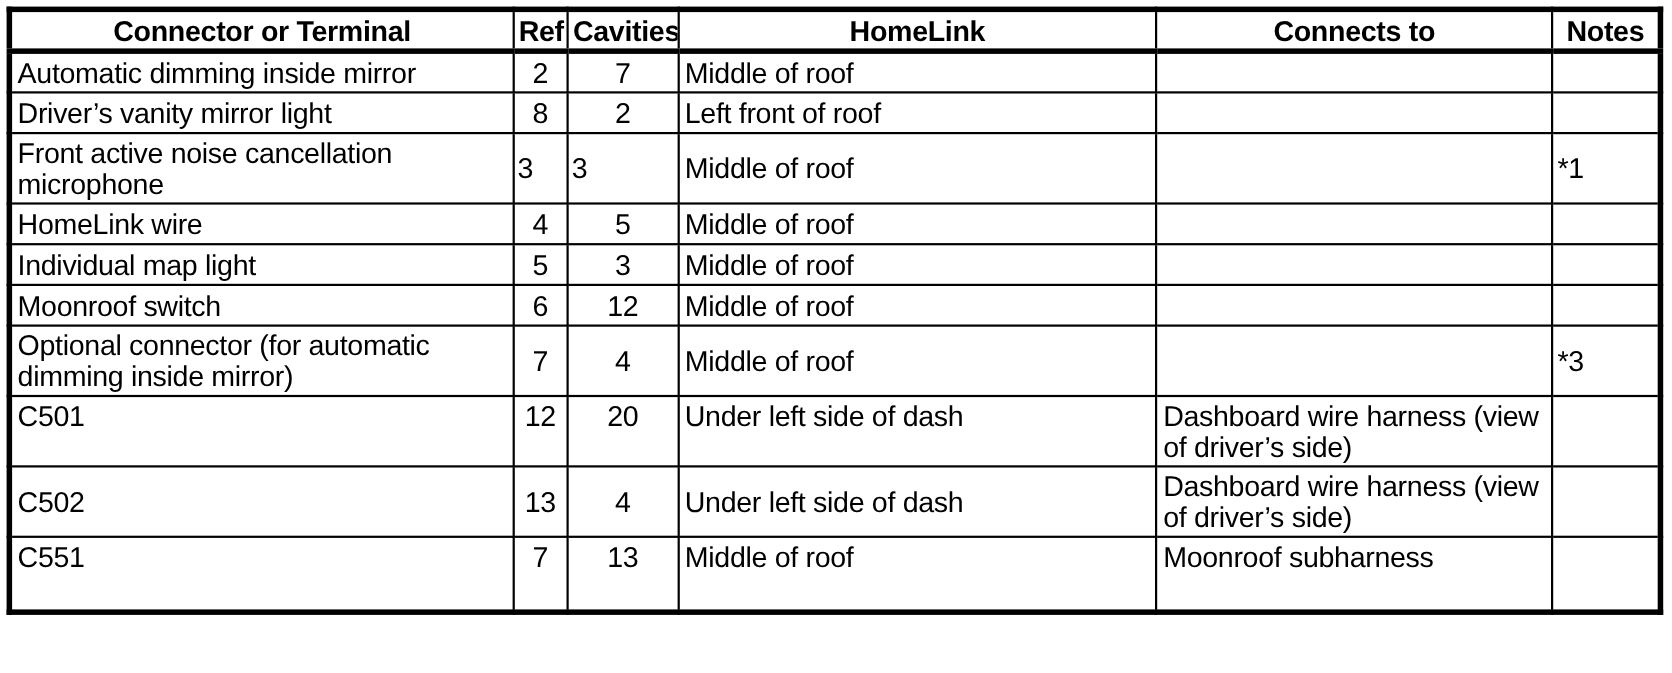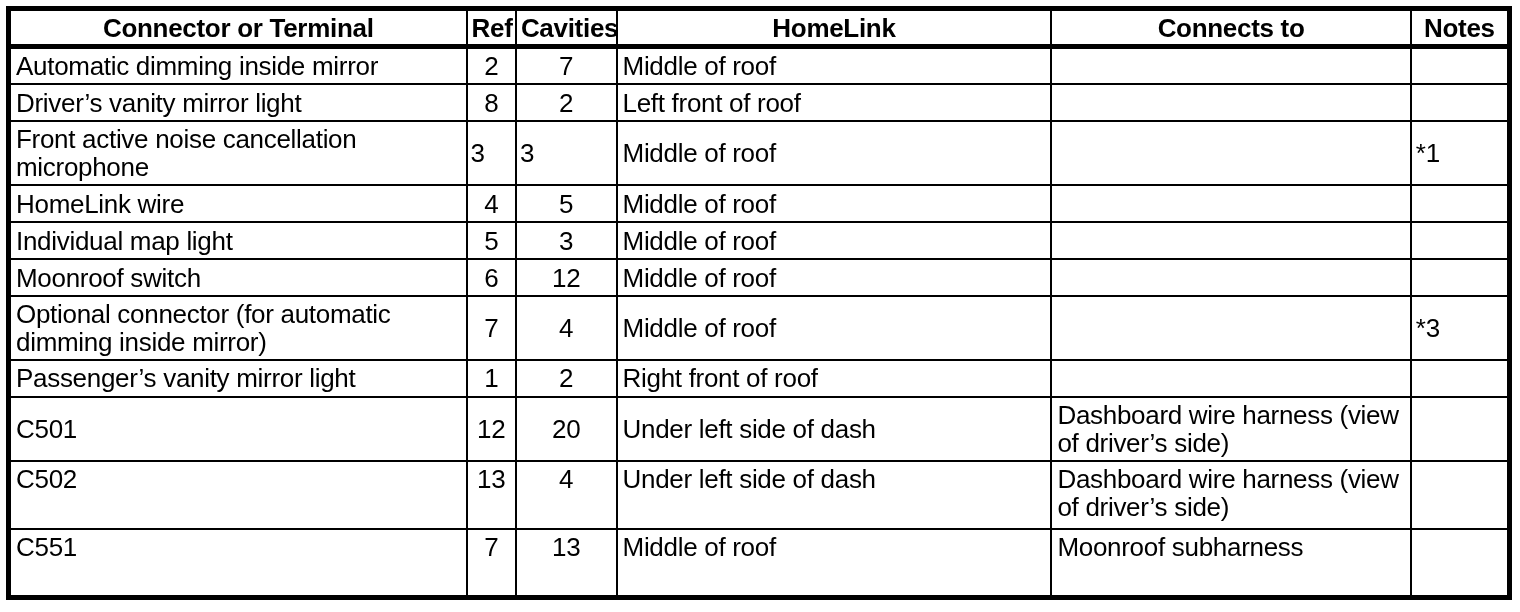--- a/index.html
+++ b/index.html
@@ -150,28 +150,20 @@
         <tr>
           <td>Optional connector (for automatic
 dimming inside mirror)</td>
           <td>7</td>
           <td>4</td>
           <td>Middle of roof</td>
           <td></td>
           <td>*3</td>
         </tr>
         <tr>
-          <td>Passenger’s vanity mirror light</td>
-          <td>1</td>
-          <td>2</td>
-          <td>Right front of roof</td>
-          <td></td>
-          <td></td>
-        </tr>
-        <tr>
           <td>C501</td>
           <td>12</td>
           <td>20</td>
           <td>Under left side of dash</td>
           <td>Dashboard wire harness (view
 of driver’s side)</td>
           <td></td>
         </tr>
         <tr>
           <td>C502</td>

